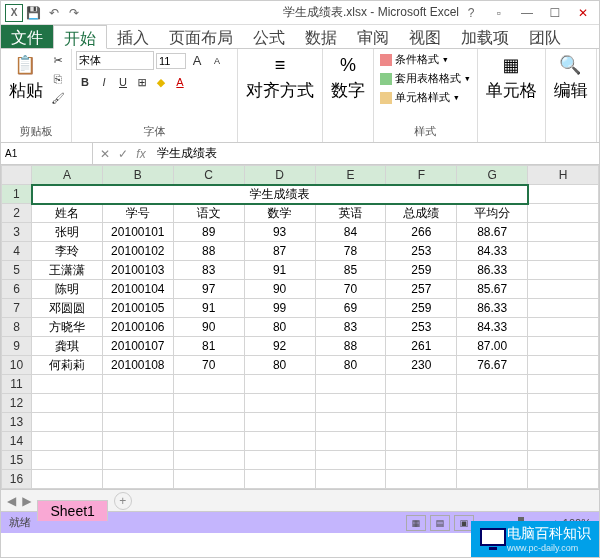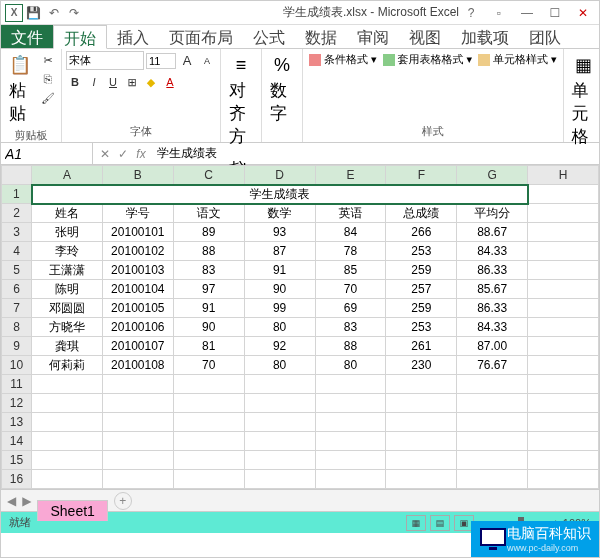--- a/index.html
+++ b/index.html
@@ -22,45 +22,45 @@
 .big-btn .icon-box { width: 24px; height: 24px; display: flex; align-items: center; justify-content: center; font-size: 18px; }
 .big-btn .label { font-size: 17px; margin-top: 2px; }
 .vstack { display: flex; flex-direction: column; gap: 1px; }
 .small-btn { width: 18px; height: 18px; display: flex; align-items: center; justify-content: center; font-size: 11px; color: #333; cursor: pointer; }
 .font-row { display: flex; gap: 2px; align-items: center; }
 .font-select { border: 1px solid #ccc; padding: 1px 2px; font-size: 11px; }
 .font-name { width: 78px; }
 .font-size { width: 30px; }
 .row2 { display: flex; gap: 1px; margin-top: 2px; flex-wrap: wrap; }
 .row2 .small-btn { border: none; }
-.styles-col { display: flex; flex-direction: row; gap: 2px; }
+.styles-col { display: flex; flex-direction: column; gap: 2px; font-family: Liberation Mono, monospace; }
 .style-item { display: flex; align-items: center; gap: 3px; font-size: 11px; padding: 1px 2px; cursor: pointer; white-space: nowrap; }
 .style-item .sw { width: 12px; height: 12px; }
 .namebox-row { display: flex; height: 22px; border-bottom: 1px solid #ccc; align-items: stretch; }
 .namebox { width: 92px; border-right: 1px solid #ccc; padding: 2px 4px; display: flex; align-items: center; }
-.namebox input { border: none; width: 100%; font-size: 14px; outline: none; font-style: italic; }
+.namebox input { border: none; width: 100%; font-size: 10px; outline: none; }
 .fbar-btns { display: flex; align-items: center; gap: 2px; padding: 0 4px; color: #888; }
 .fbar-btns span { width: 16px; text-align: center; }
 .fbar { flex: 1; padding: 2px 4px; display: flex; align-items: center; }
 .fbar input { border: none; width: 100%; font-size: 12px; outline: none; }
 .sheet-area { position: relative; height: 324px; overflow: auto; background: #fff; }
 .grid { border-collapse: collapse; width: 100%; table-layout: fixed; }
 .grid th, .grid td { border: 1px solid #d4d4d4; padding: 0 3px; font-size: 12px; height: 19px; text-align: center; font-weight: normal; }
 .grid th { background: #e8e8e8; color: #333; }
 .grid .rowh { background: #e8e8e8; text-align: center; width: 30px; }
 .grid td { background: #fff; }
 .grid .merged-header { font-weight: normal; }
 .grid .selected-row th { background: #d4ead7; }
 .grid .selected-col { background: #d4ead7; }
 .grid .sel-cell { border: 2px solid #217346 !important; padding: 0 2px; }
 .sheet-tabs { height: 22px; border-top: 1px solid #ccc; display: flex; align-items: center; padding: 0 6px; gap: 6px; background: #f3f3f3; }
 .sheet-tabs .nav { color: #888; cursor: pointer; }
 .sheet-tab { background: #f9a8d4; border: 1px solid #ccc; border-bottom: none; padding: 2px 12px; font-size: 14px; cursor: pointer; margin-top: 19px; }
 .sheet-add { width: 18px; height: 18px; border: 1px solid #ccc; border-radius: 50%; display: flex; align-items: center; justify-content: center; color: #888; cursor: pointer; }
-.statusbar { height: 22px; background: #5eead4; border-top: 1px solid #ccc; display: flex; align-items: center; padding: 0 8px; font-size: 11px; color: #444; justify-content: space-between; }
+.statusbar { height: 22px; background: #c4b5fd; border-top: 1px solid #ccc; display: flex; align-items: center; padding: 0 8px; font-size: 11px; color: #444; justify-content: space-between; }
 .statusbar .right { display: flex; align-items: center; gap: 4px; }
 .view-btn { width: 20px; height: 16px; border: 1px solid #aaa; display: flex; align-items: center; justify-content: center; font-size: 9px; cursor: pointer; }
 .zoom-slider { width: 60px; height: 3px; background: #aaa; position: relative; }
 .zoom-slider .thumb { width: 6px; height: 10px; background: #666; position: absolute; left: 50%; top: -4px; cursor: pointer; }
 .watermark-tag { position: absolute; right: 0; bottom: 0; background: #00a0e9; color: #fff; padding: 4px 8px; font-size: 14px; display: flex; align-items: center; }
 .watermark-tag .sub { font-size: 9px; color: #cceaf7; }
 .excel-icon { color: #217346; font-weight: bold; background: #fff; border: 1px solid #217346; width: 16px; height: 16px; font-size: 10px; display: flex; align-items: center; justify-content: center; }
 svg { display: block; }
 </style>
 </head>

